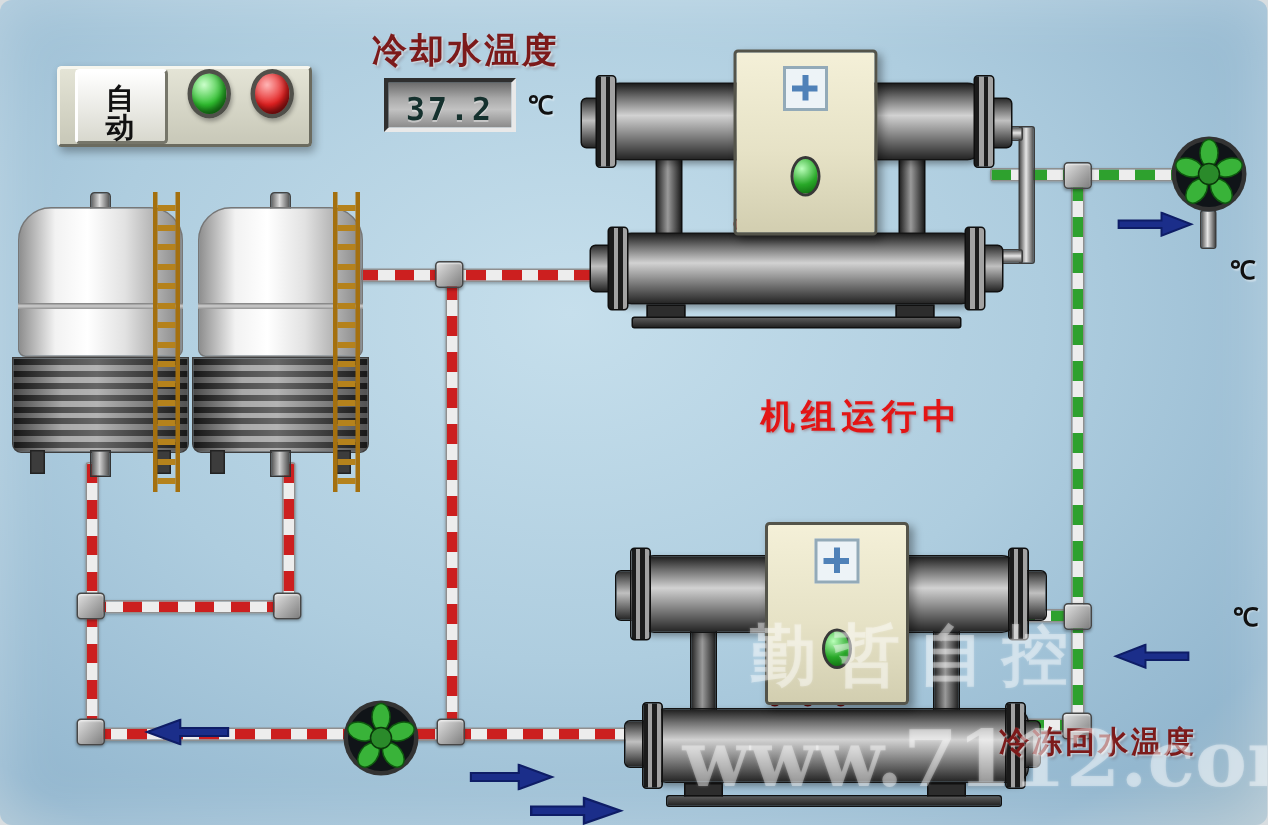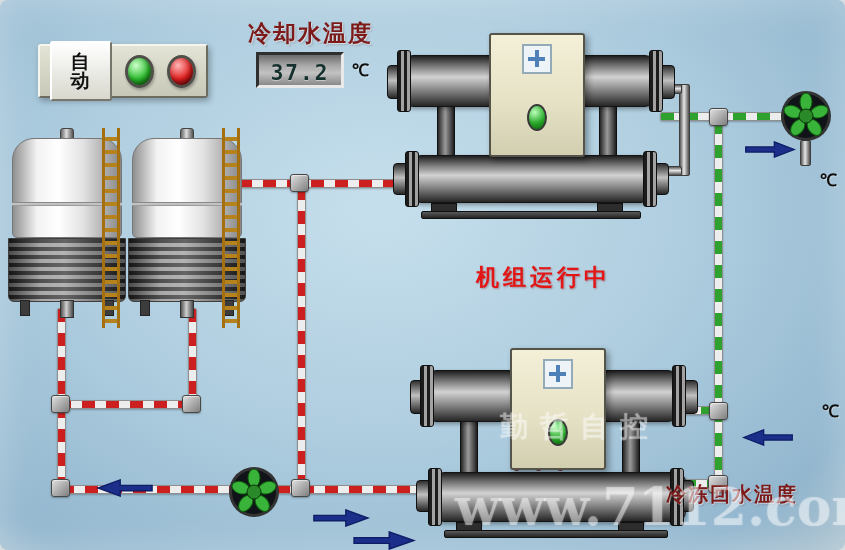--- a/index.html
+++ b/index.html
@@ -47,36 +47,36 @@
   .led { width:20px; height:27px; border-radius:50%; margin:30px auto 0; border:2px solid #383838;
     background: radial-gradient(circle at 35% 28%, #baffba, #28a828 55%, #0b5e0b); }
   .bolt { position:absolute; width:9px; height:9px; border-radius:50%; border:1px solid #700a0a;
     background: radial-gradient(circle at 35% 30%, #ff9292, #b51010); }
   .foot { position:absolute; background:#2d2d2d; border:1px solid #101010; }
   .basebar { position:absolute; background: linear-gradient(180deg,#5a5a5a,#232323); border:1px solid #101010; border-radius:2px; }
 
   .pump { position:absolute; }
 
   
-  .panel { position:absolute; display:flex; align-items:center; gap:13px; padding:0 10px; border-radius:3px;
+  .panel { position:absolute; display:flex; gap:13px; padding:0 10px; border-radius:3px;
     background: linear-gradient(180deg,#e4e4d6,#c8c8b8); border:2px solid; border-color:#f6f6ee #6b6b5f #6b6b5f #f6f6ee; box-shadow:2px 3px 6px rgba(0,0,0,.3); }
   .btn { background: linear-gradient(180deg,#ffffff,#d8d8ce); border:2px solid; border-color:#ffffff #76766a #76766a #ffffff; border-radius:3px;
     font:bold 19px/1 "Liberation Sans",sans-serif; color:#111; padding:9px 11px; letter-spacing:2px; cursor:pointer; }
   .lamp { width:33px; height:33px; border-radius:50%; border:3px solid #50504a; box-shadow: inset -2px -3px 5px rgba(0,0,0,.45), 1px 2px 3px rgba(0,0,0,.3); }
   .lamp.on-green { background: radial-gradient(circle at 35% 28%, #ccffcc, #2fbf2f 55%, #0b7a0b); }
   .lamp.on-red   { background: radial-gradient(circle at 35% 28%, #ffb6b6, #e22020 55%, #7c0909); }
 
   .display { position:absolute; display:flex; align-items:flex-end; justify-content:center;
     background: linear-gradient(180deg,#6b6b6b 0%,#a8a8a8 35%,#c2c2c2 60%,#8a8a8a 100%);
     border:3px solid; border-color:#2f2f2f #e9e9e9 #e9e9e9 #2f2f2f;
     font:bold 21px "DejaVu Sans Mono",monospace; color:#15312e; letter-spacing:2px; text-shadow:0 1px 0 rgba(255,255,255,.4); }
   .unit { position:absolute; font:bold 17px "Liberation Sans",sans-serif; color:#101010; text-shadow:1px 1px 1px rgba(255,255,255,.4); }
   .lbl { position:absolute; font-weight:bold; color:#7c1a1a; letter-spacing:2px; white-space:nowrap;
     text-shadow:1px 1px 1px rgba(252,252,252,.6), 2px 2px 2px rgba(60,0,0,.18);font-family:Liberation Mono, monospace; }
-  .status { position:absolute; font:bold 23px "Liberation Sans",sans-serif; color:#e31515; letter-spacing:4px; white-space:nowrap; text-shadow:1px 1px 2px rgba(110,0,0,.35); }
+  .status { position:absolute; font:bold 23px "Liberation Sans",sans-serif; color:#e31515; letter-spacing:4px; white-space:nowrap; text-shadow:1px 1px 2px rgba(110,0,0,.35);margin-left:31px; }
   .wm { position:absolute; color:rgba(255,255,255,.38); font-weight:bold; white-space:nowrap; pointer-events:none; text-shadow:0 0 2px rgba(255,255,255,.25); }
 </style>
 </head>
 <body>
 
 <div id="screen">
 
   <div class="ph red" style="left:238px;top:179px;width:180px;height:9px;"></div>
   <div class="pv red" style="left:297px;top:186px;width:9px;height:300px;"></div>
   <div class="ph red" style="left:60px;top:485px;width:372px;height:9px;"></div>
@@ -231,16 +231,16 @@
   </div>
   <div class="unit" style="left:352px;top:58px;">℃</div>
 
   <div class="unit" style="left:820px;top:168px;">℃</div>
 
   <div class="status" style="left:476px;top:262px;">机组运行中</div>
 
   <div class="unit" style="left:822px;top:399px;">℃</div>
   <div class="lbl" style="left:666px;top:481px;font-size:20px;">冷冻回水温度</div>
 
-  <div class="wm" style="left:500px;top:408px;font-size:28px;letter-spacing:12px;">勤哲自控</div>
+  <div class="wm" style="left:500px;top:408px;font-size:44px;letter-spacing:12px;">勤哲自控</div>
   <div class="wm" style="left:455px;top:476px;font-size:52px;font-family:'DejaVu Serif',serif;">www.7112.com</div>
 
 </div>
 
 </body></html>

